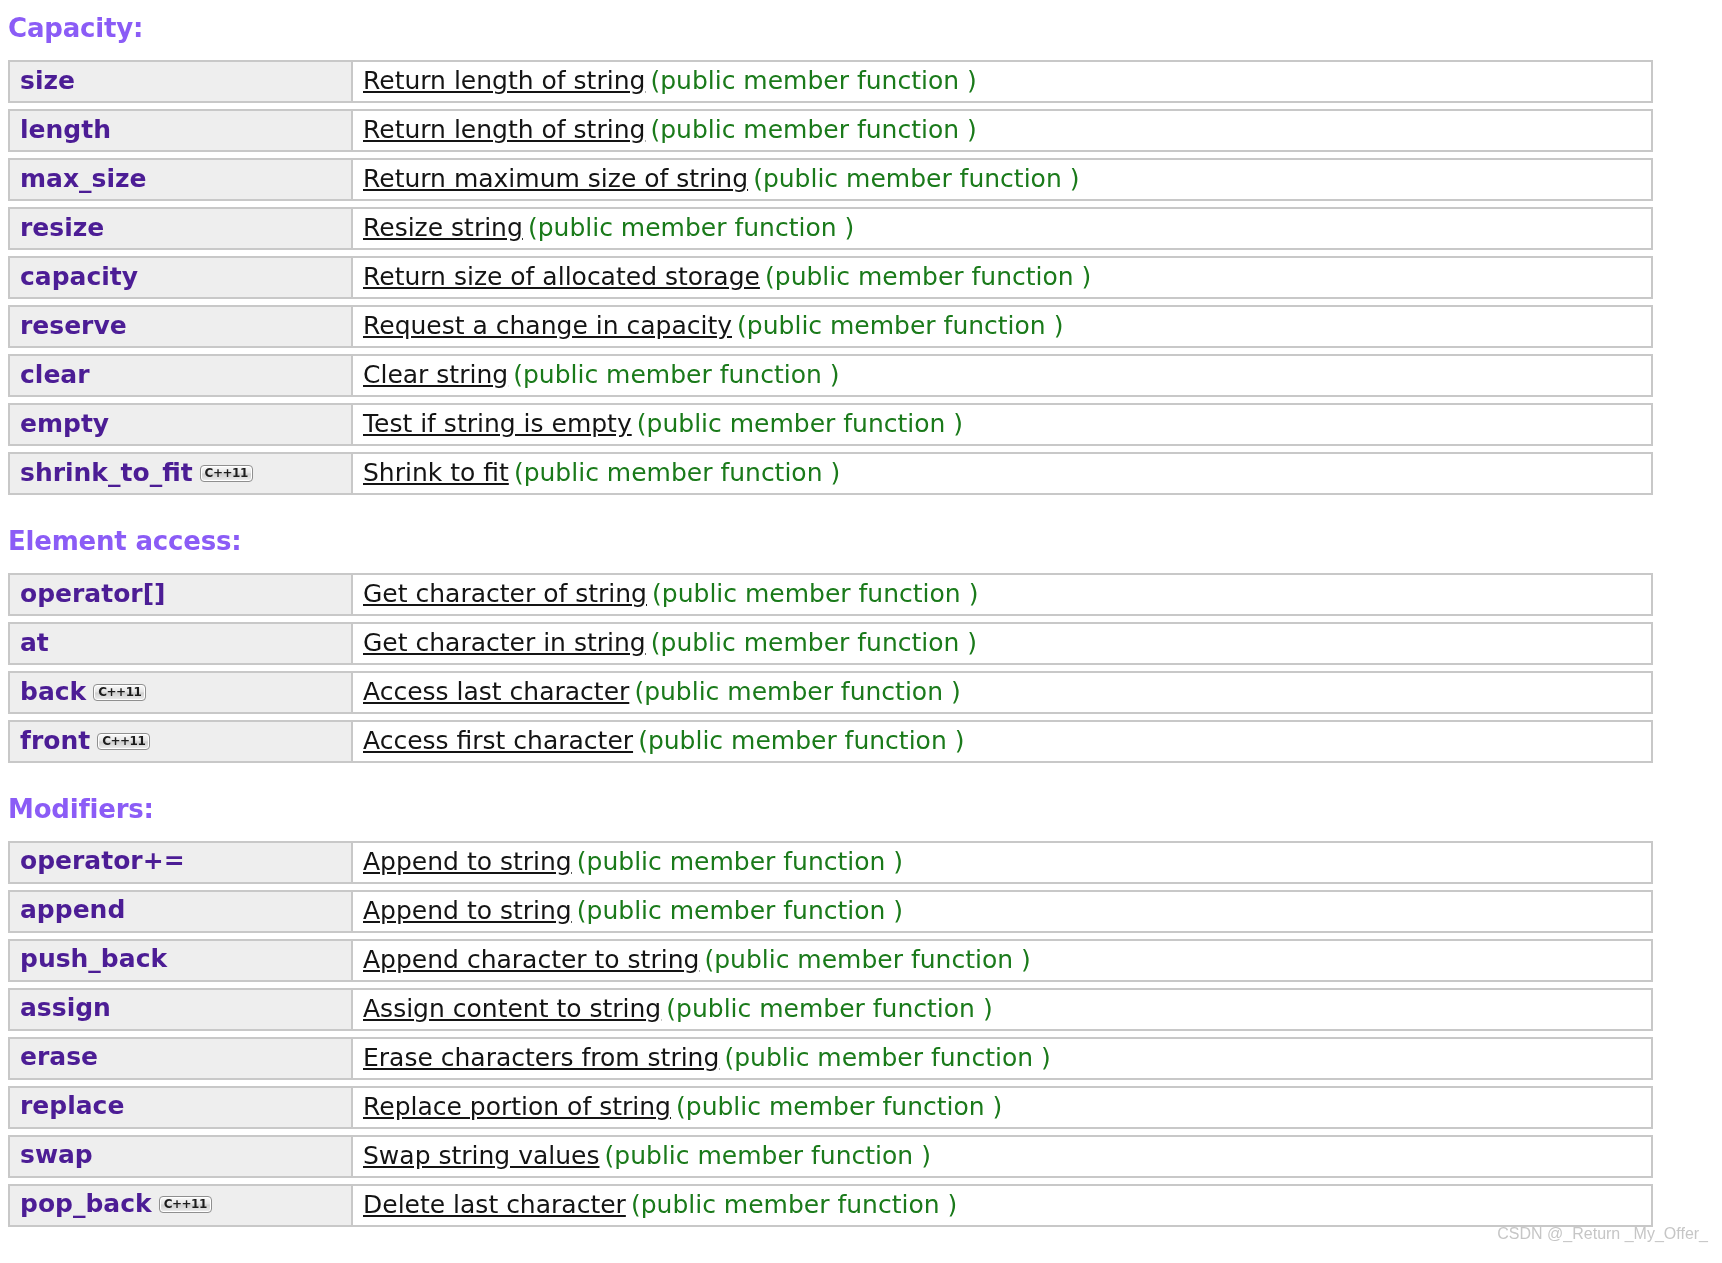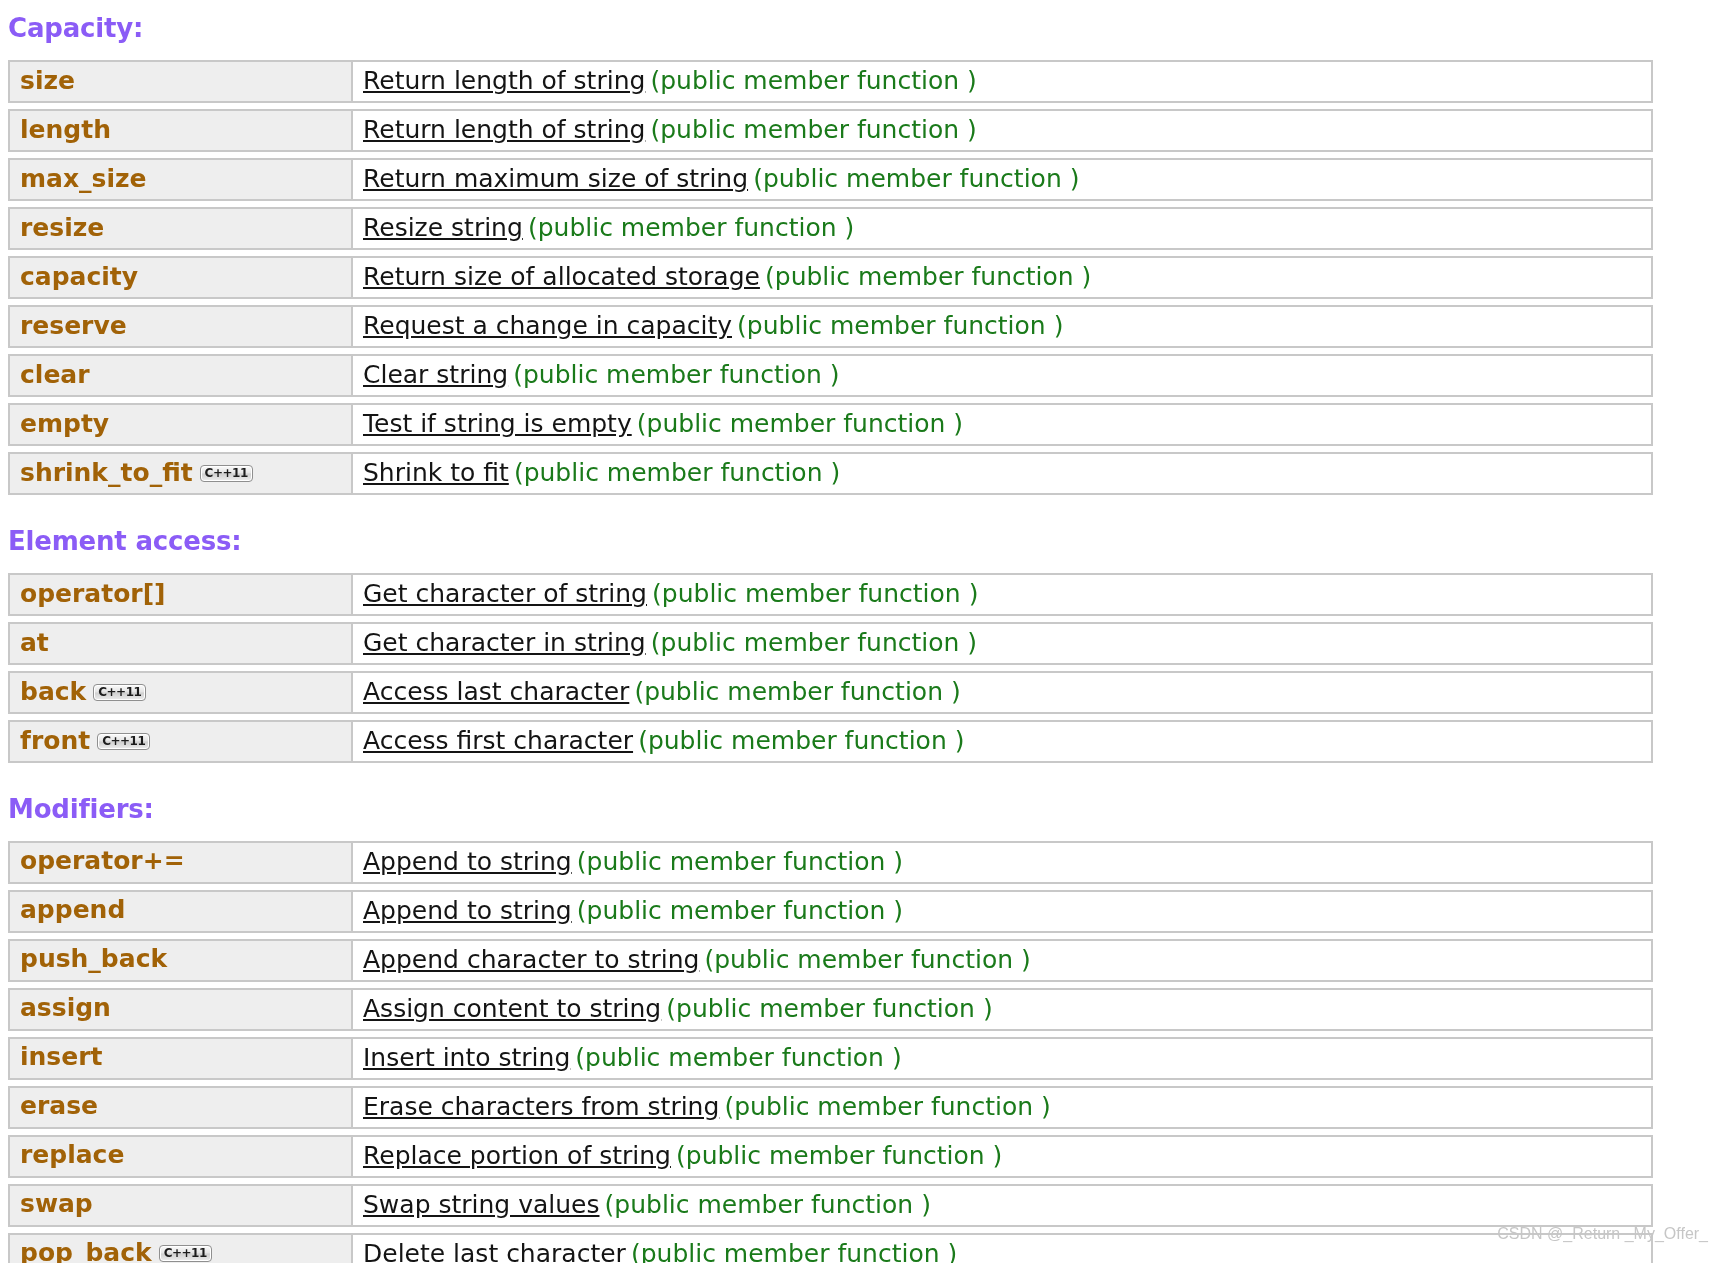--- a/index.html
+++ b/index.html
@@ -50,21 +50,21 @@
   td.name-cell {
     width: 345px;
     background: #eeeeee;
     border-right-width: 2px;
   }
   td.desc-cell {
     background: #ffffff;
     border-left: none;
   }
   .fn-name {
-    color: #a16207;
+    color: #4c1d95;
     font-weight: bold;
     font-size: 25px;
     line-height: 1.1;
     white-space: nowrap;
   }
   .desc-text {
     color: #141414;
     font-size: 25px;
     line-height: 1.1;
     white-space: nowrap;
@@ -186,24 +186,20 @@
           </tr>
           <tr>
             <td class="name-cell"><a class="fn-name" style="text-decoration: none;">push_back</a></td>
             <td class="desc-cell"><span class="desc-text">Append character to string</span> <span class="member-kind">(public member function )</span></td>
           </tr>
           <tr>
             <td class="name-cell"><a class="fn-name" style="text-decoration: none;">assign</a></td>
             <td class="desc-cell"><span class="desc-text">Assign content to string</span> <span class="member-kind">(public member function )</span></td>
           </tr>
           <tr>
-            <td class="name-cell"><a class="fn-name" style="text-decoration: none;">insert</a></td>
-            <td class="desc-cell"><span class="desc-text">Insert into string</span> <span class="member-kind">(public member function )</span></td>
-          </tr>
-          <tr>
             <td class="name-cell"><a class="fn-name" style="text-decoration: none;">erase</a></td>
             <td class="desc-cell"><span class="desc-text">Erase characters from string</span> <span class="member-kind">(public member function )</span></td>
           </tr>
           <tr>
             <td class="name-cell"><a class="fn-name" style="text-decoration: none;">replace</a></td>
             <td class="desc-cell"><span class="desc-text">Replace portion of string</span> <span class="member-kind">(public member function )</span></td>
           </tr>
           <tr>
             <td class="name-cell"><a class="fn-name" style="text-decoration: none;">swap</a></td>
             <td class="desc-cell"><span class="desc-text">Swap string values</span> <span class="member-kind">(public member function )</span></td>

